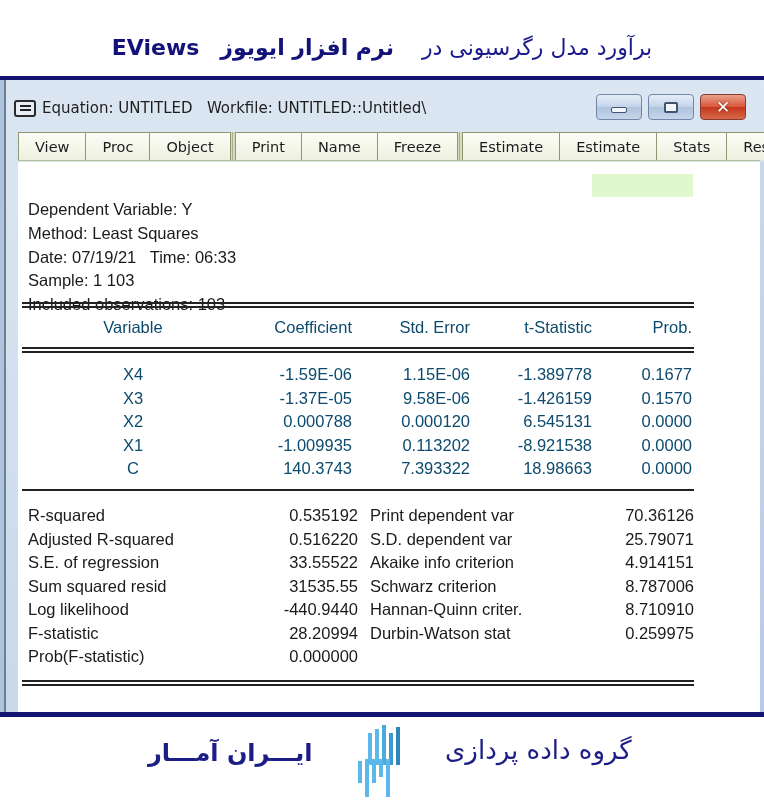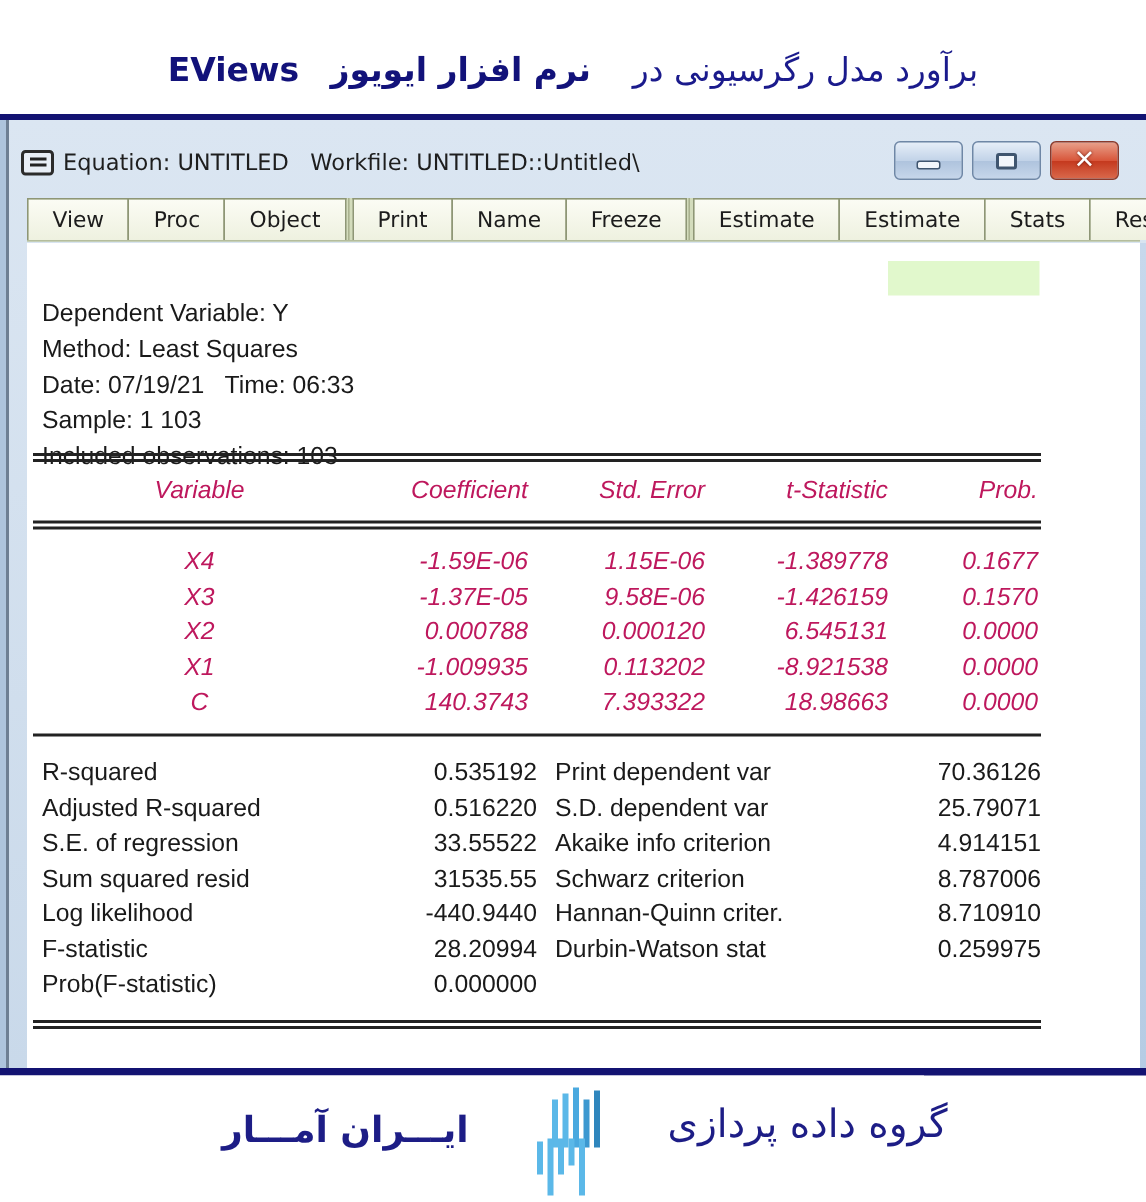--- a/index.html
+++ b/index.html
@@ -101,21 +101,21 @@
     }
     .header-lines div { white-space: pre; }
 
     .dbl-rule {
       position: absolute; left: 4px; width: 672px; height: 6px;
       border-top: 2px solid #222; border-bottom: 2px solid #222;
     }
 
     .coef-head, .coef-row {
       position: absolute; left: 4px; width: 672px; height: 24px;
-      font-size: 16.5px; color: #be185d; font-style: italic;
+      font-size: 16.5px; color: #0c4a6e;
     }
     .coef-head { font-size: 16.5px; }
     .c-var   { position: absolute; left: 0;   width: 222px; text-align: center; }
     .c-coef  { position: absolute; right: 342px; text-align: right; }
     .c-se    { position: absolute; right: 224px; text-align: right; }
     .c-t     { position: absolute; right: 102px; text-align: right; }
     .c-p     { position: absolute; right: 2px;   text-align: right; }
 
     .stat-row {
       position: absolute; left: 10px; width: 666px; height: 24px;

